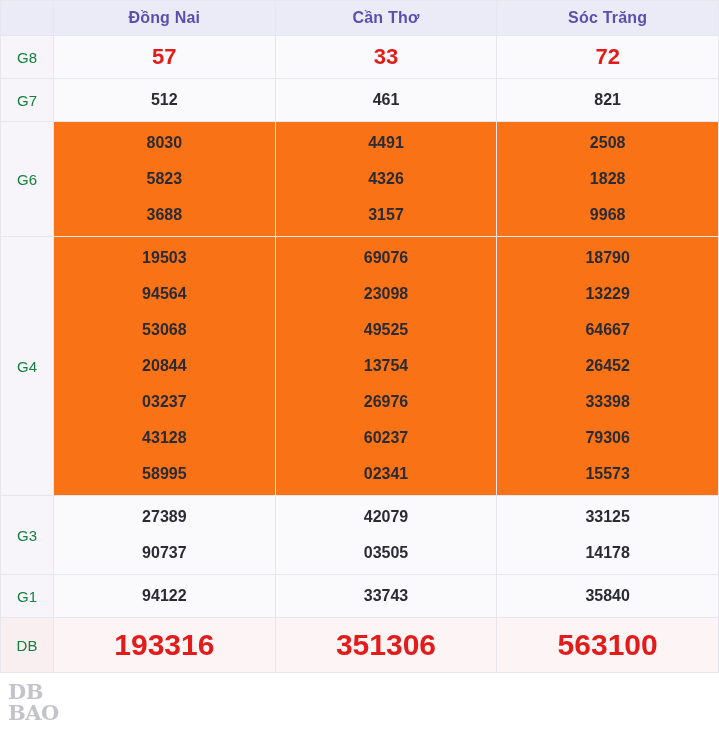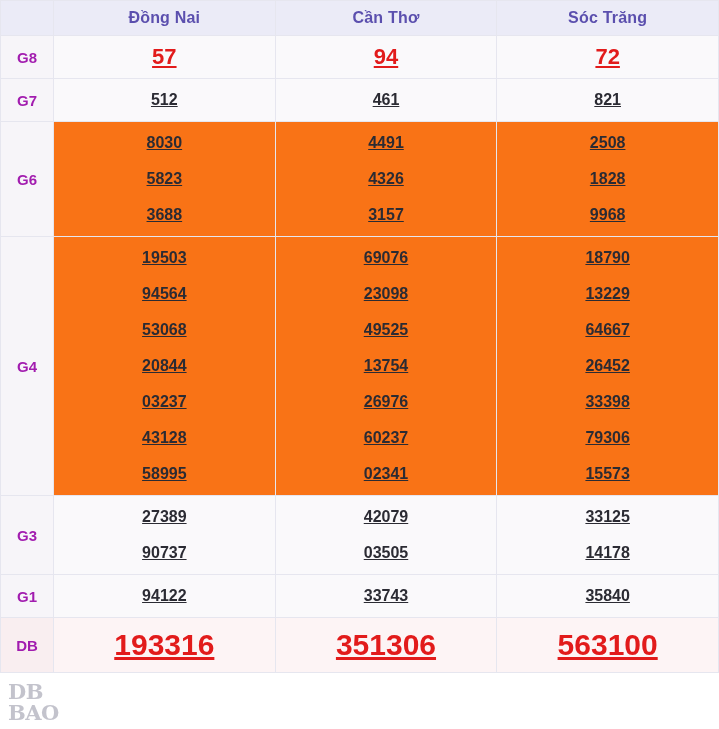--- a/index.html
+++ b/index.html
@@ -32,39 +32,38 @@
     height: 34px;
     letter-spacing: 0.2px;
   }
   th.corner-cell {
     background: #ebebf7;
     width: 52px;
   }
   td.label-cell {
     width: 52px;
     background: #f7f5f9;
-    color: #a21caf;
+    color: #15803d;
     font-size: 15px;
-    font-weight: bold;
+    font-weight: normal;
   }
   td.nums-cell {
     background: #faf9fb;
     color: #2b2b33;
     font-size: 16px;
     font-weight: bold;
     padding: 3px 0;
   }
   td.nums-cell.alt {
     background: #f97316;
   }
   .num-line {
     line-height: 36px;
     height: 36px;
     white-space: nowrap;
-    text-decoration: underline;
   }
   td.g8-cell {
     color: #e21b1b;
     font-size: 22px;
   }
   tr.row-special td.label-cell {
     background: #f9eef0;
   }
   tr.row-special td.nums-cell {
     background: #fdf4f5;
@@ -111,21 +110,21 @@
       </tr>
     </thead>
     <tbody>
 
       <tr>
         <td class="label-cell">G8</td>
         <td class="nums-cell g8-cell">
           <div class="num-line">57</div>
         </td>
         <td class="nums-cell g8-cell">
-          <div class="num-line">94</div>
+          <div class="num-line">33</div>
         </td>
         <td class="nums-cell g8-cell">
           <div class="num-line">72</div>
         </td>
       </tr>
 
       <tr>
         <td class="label-cell">G7</td>
         <td class="nums-cell">
           <div class="num-line">512</div>

